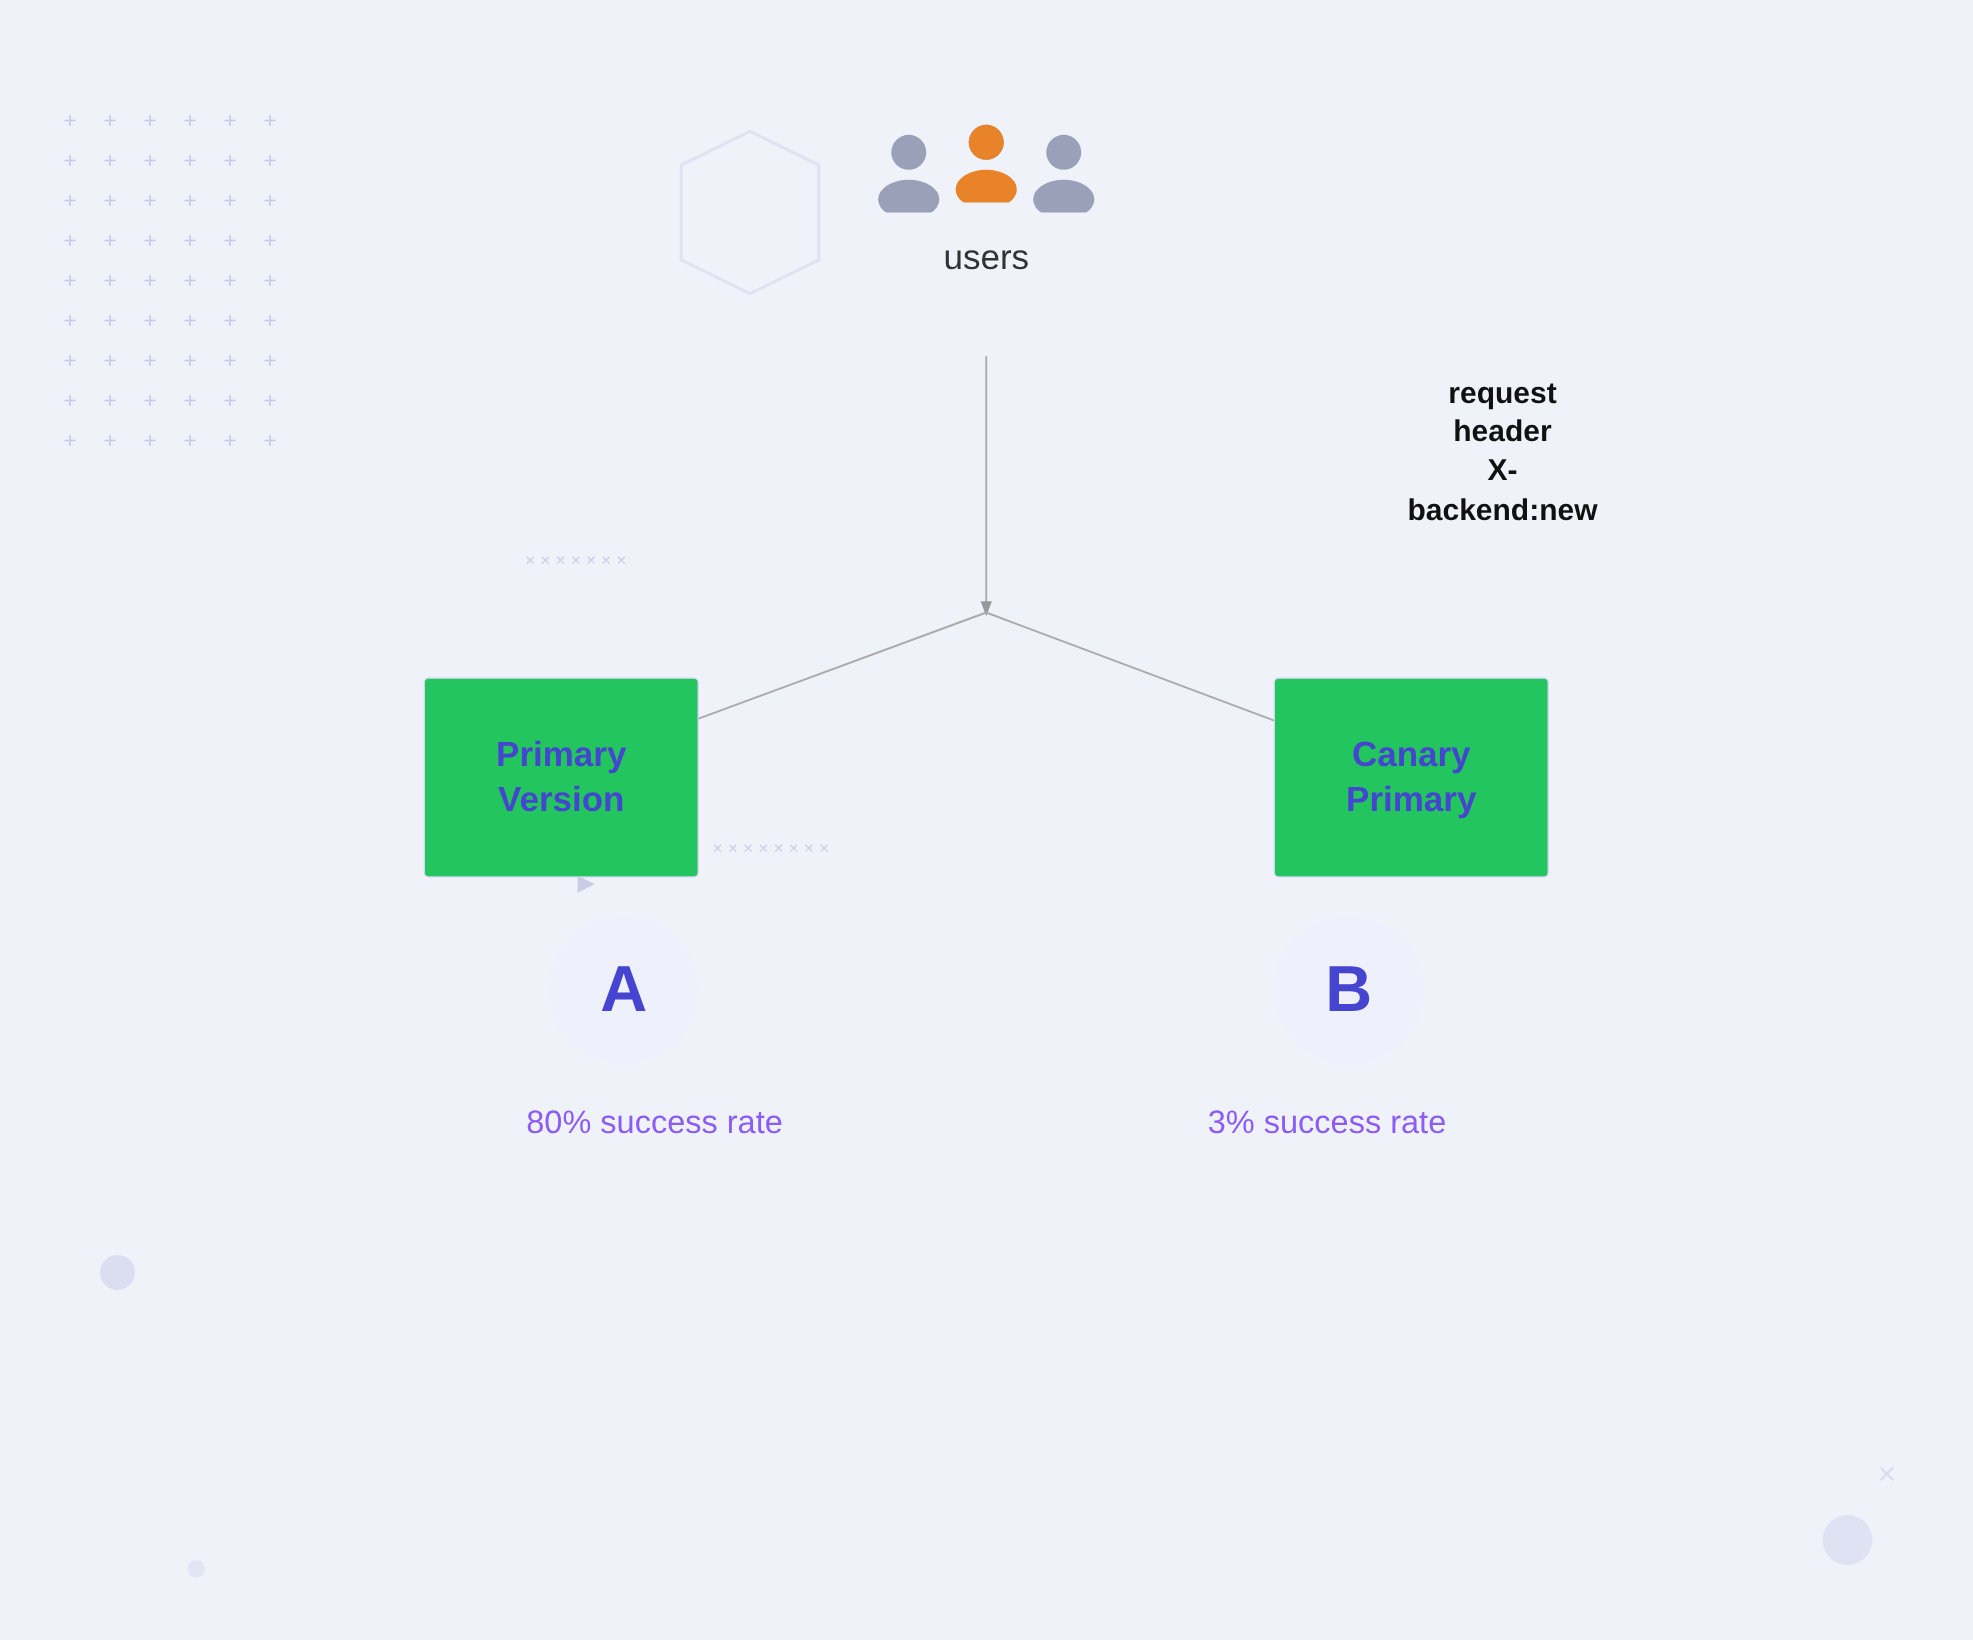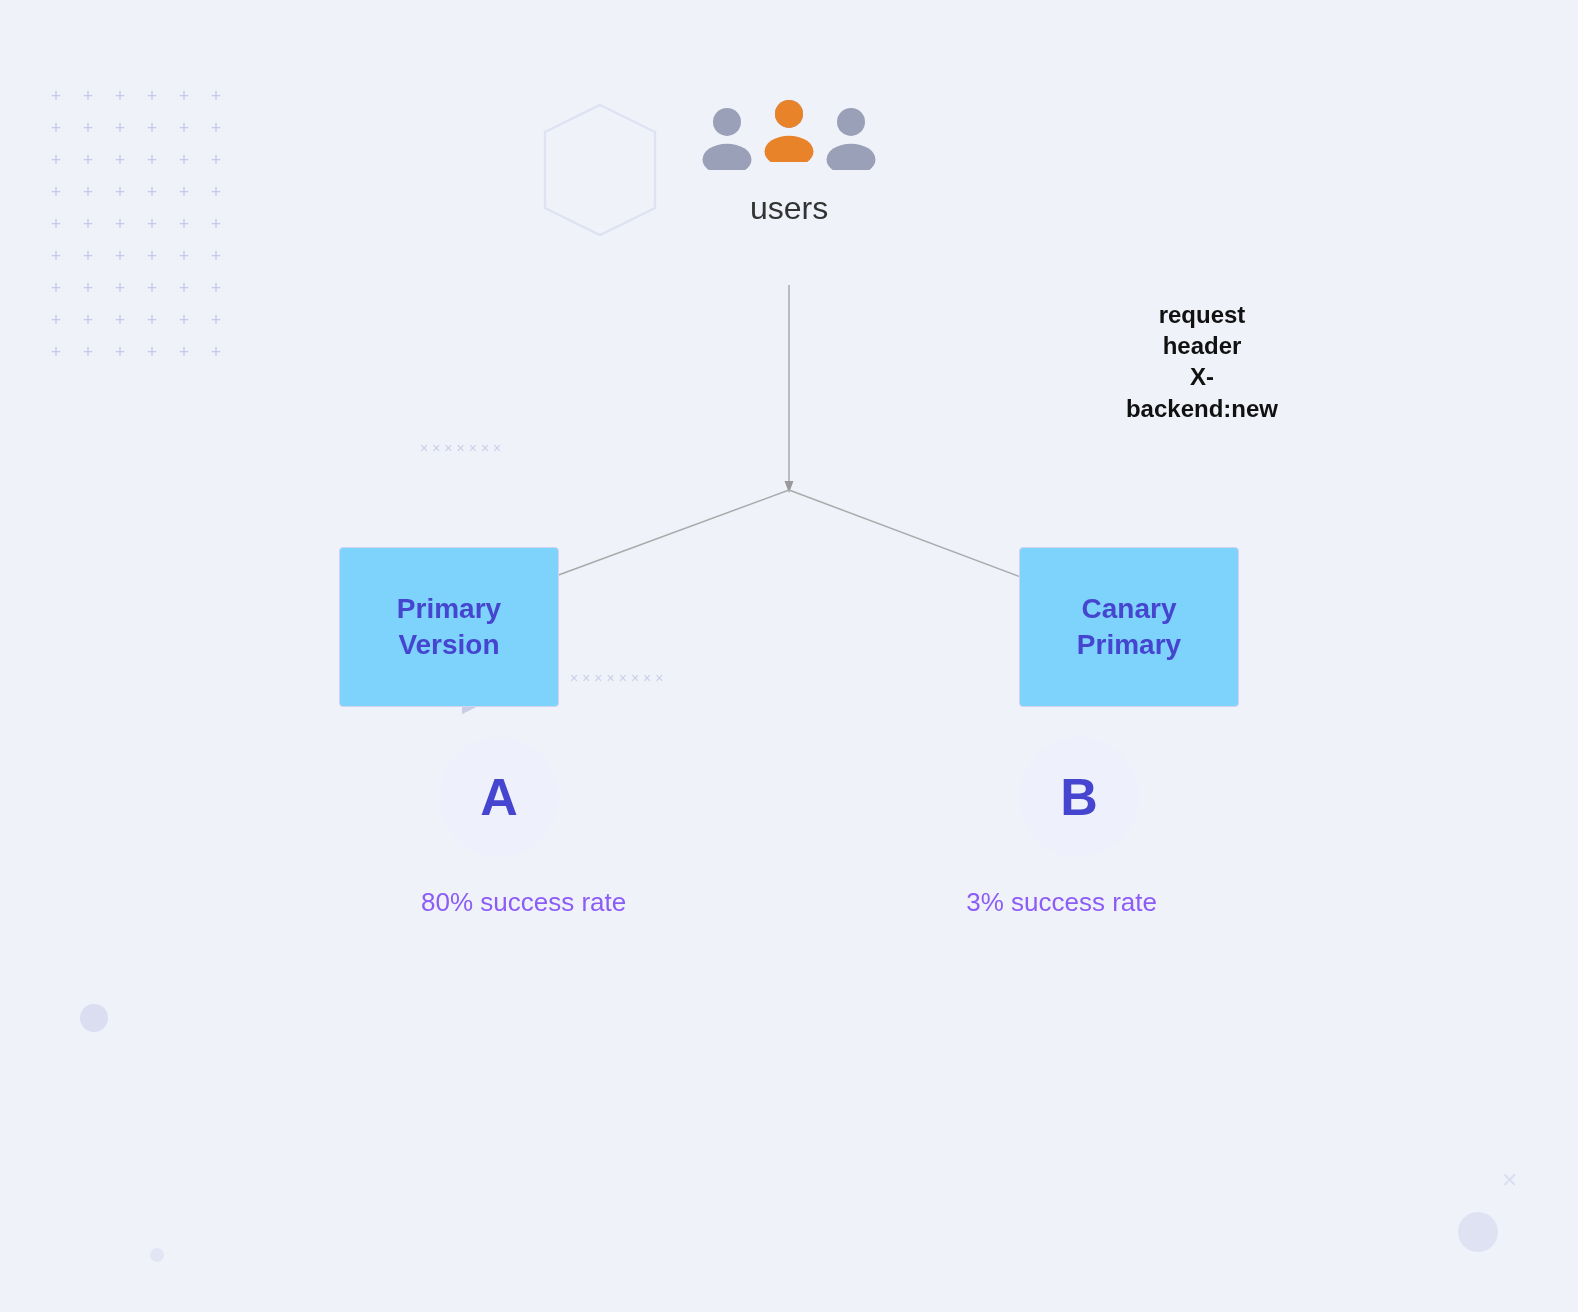--- a/index.html
+++ b/index.html
@@ -136,21 +136,21 @@
 
     
     .user-icon {
       width: 70px;
       height: 70px;
       margin-left: -8px;
     }
     .user-icon:first-child { margin-left: 0; }
 
     .users-label {
-      font-size: 32px;
+      font-size: 28px;
       color: #333;
       margin-top: 8px;
     }
 
     
     .lines-svg {
       position: absolute;
       top: 0; left: 0;
       width: 100%;
       height: 100%;
@@ -160,21 +160,21 @@
     
     .boxes-row {
       display: flex;
       gap: 460px;
       margin-top: 320px;
     }
 
     .version-box {
       width: 220px;
       height: 160px;
-      background: #7dd3fc;
+      background: #22c55e;
       border: 1.5px solid #d0d4f0;
       border-radius: 4px;
       display: flex;
       align-items: center;
       justify-content: center;
       text-align: center;
     }
 
     .version-box-label {
       font-size: 28px;

